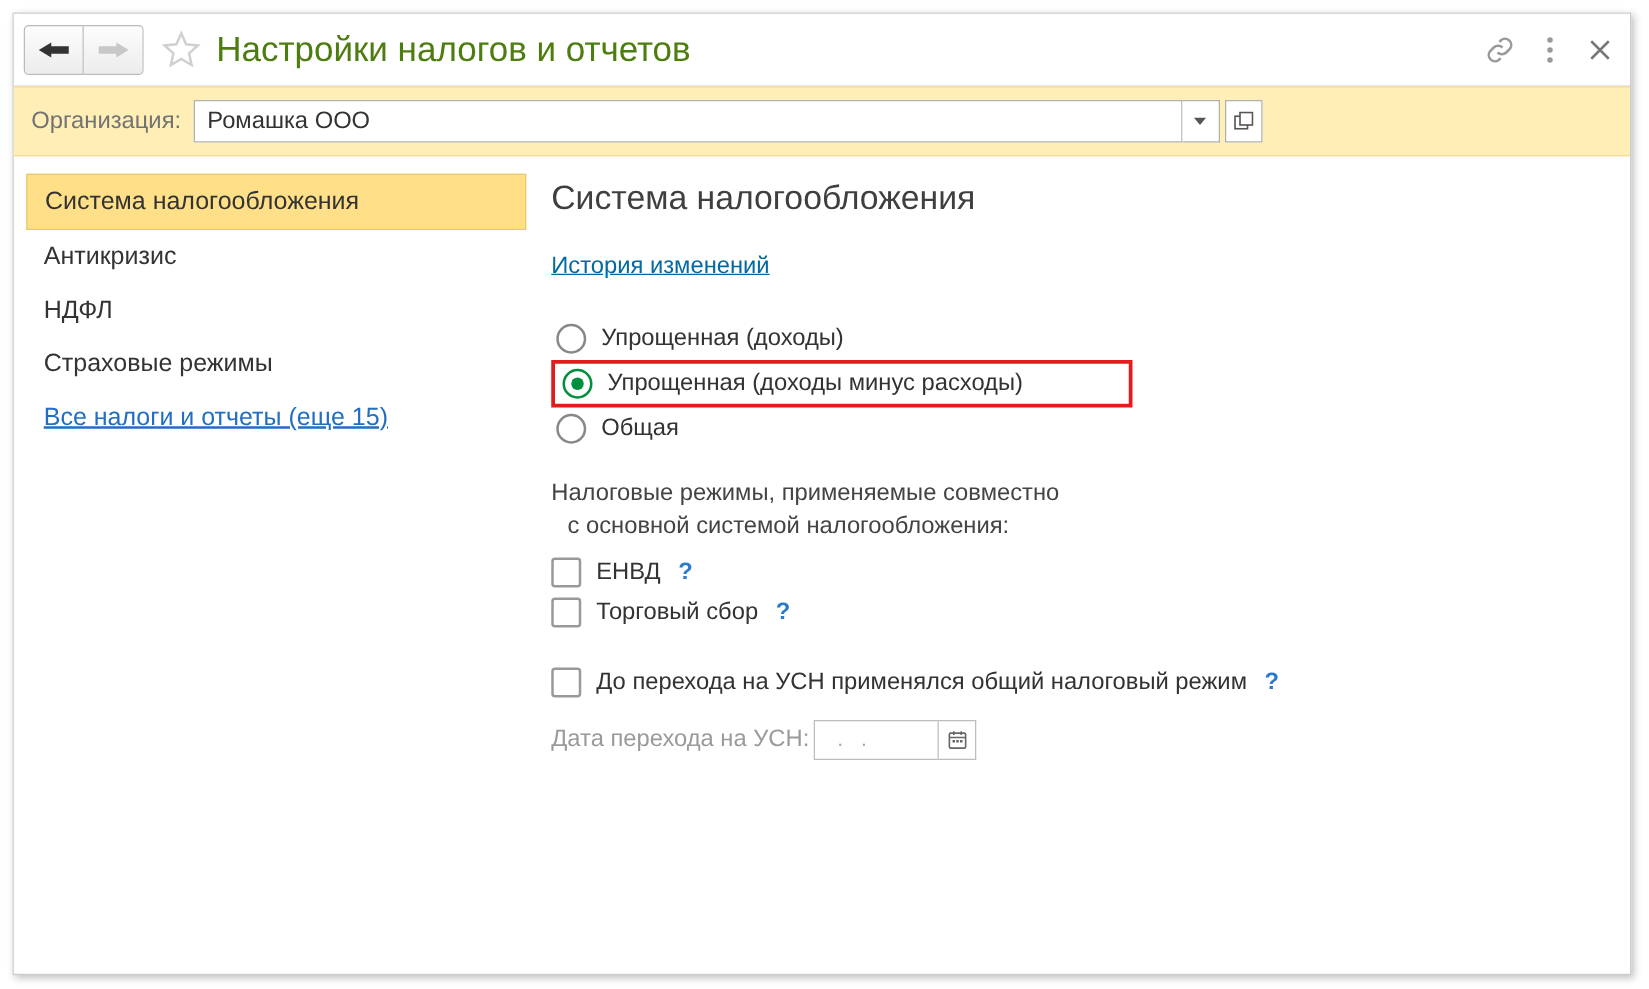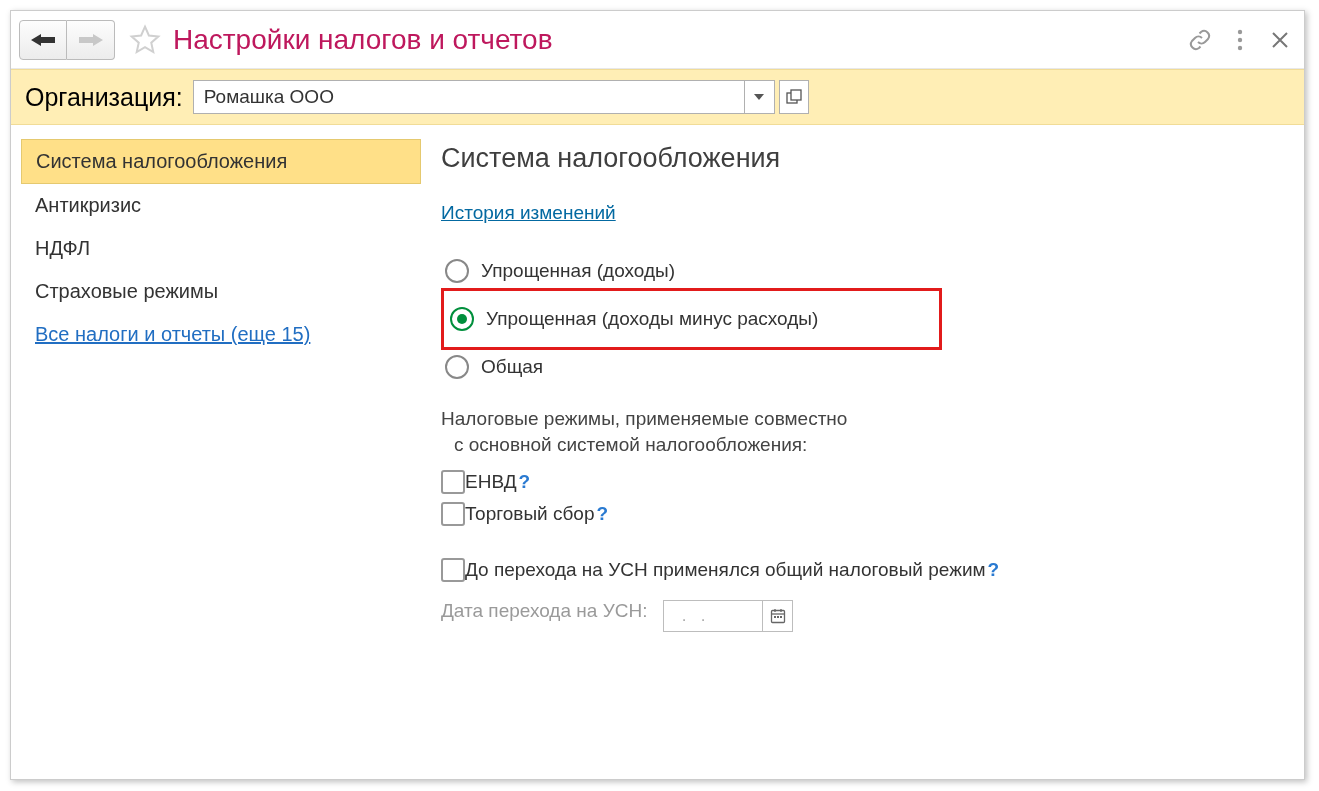--- a/index.html
+++ b/index.html
@@ -51,21 +51,21 @@
       height: 36px;
       margin-right: 10px;
       display: flex;
       align-items: center;
       justify-content: center;
       color: #d0d0d0;
       cursor: pointer;
     }
     .page-title {
       font-size: 28px;
-      color: #be185d;
+      color: #4d7c0f;
       flex: 1;
     }
     .title-action {
       width: 32px;
       height: 32px;
       display: flex;
       align-items: center;
       justify-content: center;
       color: #999;
       cursor: pointer;
@@ -74,27 +74,27 @@
     
     .org-bar {
       background: #ffeeb5;
       border-top: 1px solid #f1dc97;
       border-bottom: 1px solid #f1dc97;
       padding: 10px 14px;
       display: flex;
       align-items: center;
       gap: 10px;
     }
-    .org-label { color: #000000; font-size: 25px; }
+    .org-label { color: #737373; font-size: 19px; }
     .org-input-wrap {
       display: flex;
       align-items: stretch;
     }
     .org-input {
-      width: 552px;
+      width: 791px;
       height: 34px;
       border: 1px solid #b0b0b0;
       background: #fff;
       padding: 4px 10px;
       font-size: 19px;
       color: #333;
     }
     .org-dd, .org-open {
       width: 30px;
       border: 1px solid #b0b0b0;
@@ -158,22 +158,22 @@
     .radio-row {
       display: flex;
       align-items: center;
       gap: 12px;
       padding: 5px 4px;
       font-size: 19px;
       color: #333;
     }
     .radio-row.highlight {
       border: 3px solid #e21b1b;
-      padding: 16px 6px;
-      width: 501px;
+      padding: 4px 6px;
+      width: 465px;
     }
     .radio {
       width: 24px;
       height: 24px;
       border: 2px solid #888;
       border-radius: 50%;
       display: flex;
       align-items: center;
       justify-content: center;
       cursor: pointer;
@@ -184,20 +184,21 @@
       border-radius: 50%;
       background: #008f3c;
       display: none;
     }
     .radio.checked { border-color: #008f3c; }
     .radio.checked .dot { display: block; }
     .spacer { height: 24px; }
     .chk-row {
       display: flex;
       align-items: center;
+      gap: 12px;
       font-size: 19px;
       color: #333;
       padding: 4px 0;
     }
     .chk {
       width: 24px;
       height: 24px;
       border: 2px solid #999;
       border-radius: 3px;
       background: #fff;
@@ -205,22 +206,22 @@
     }
     .help {
       color: #2a7ad1;
       font-weight: bold;
       font-size: 19px;
       cursor: pointer;
       margin-left: 2px;
     }
     .date-row {
       display: flex;
-      align-items: flex-start;
-      gap: 16px;
+      align-items: center;
+      gap: 4px;
       margin-top: 14px;
     }
     .date-label { color: #9a9a9a; font-size: 19px; }
     .date-input-wrap {
       display: flex;
       align-items: stretch;
     }
     .date-input {
       width: 100px;
       height: 32px;

